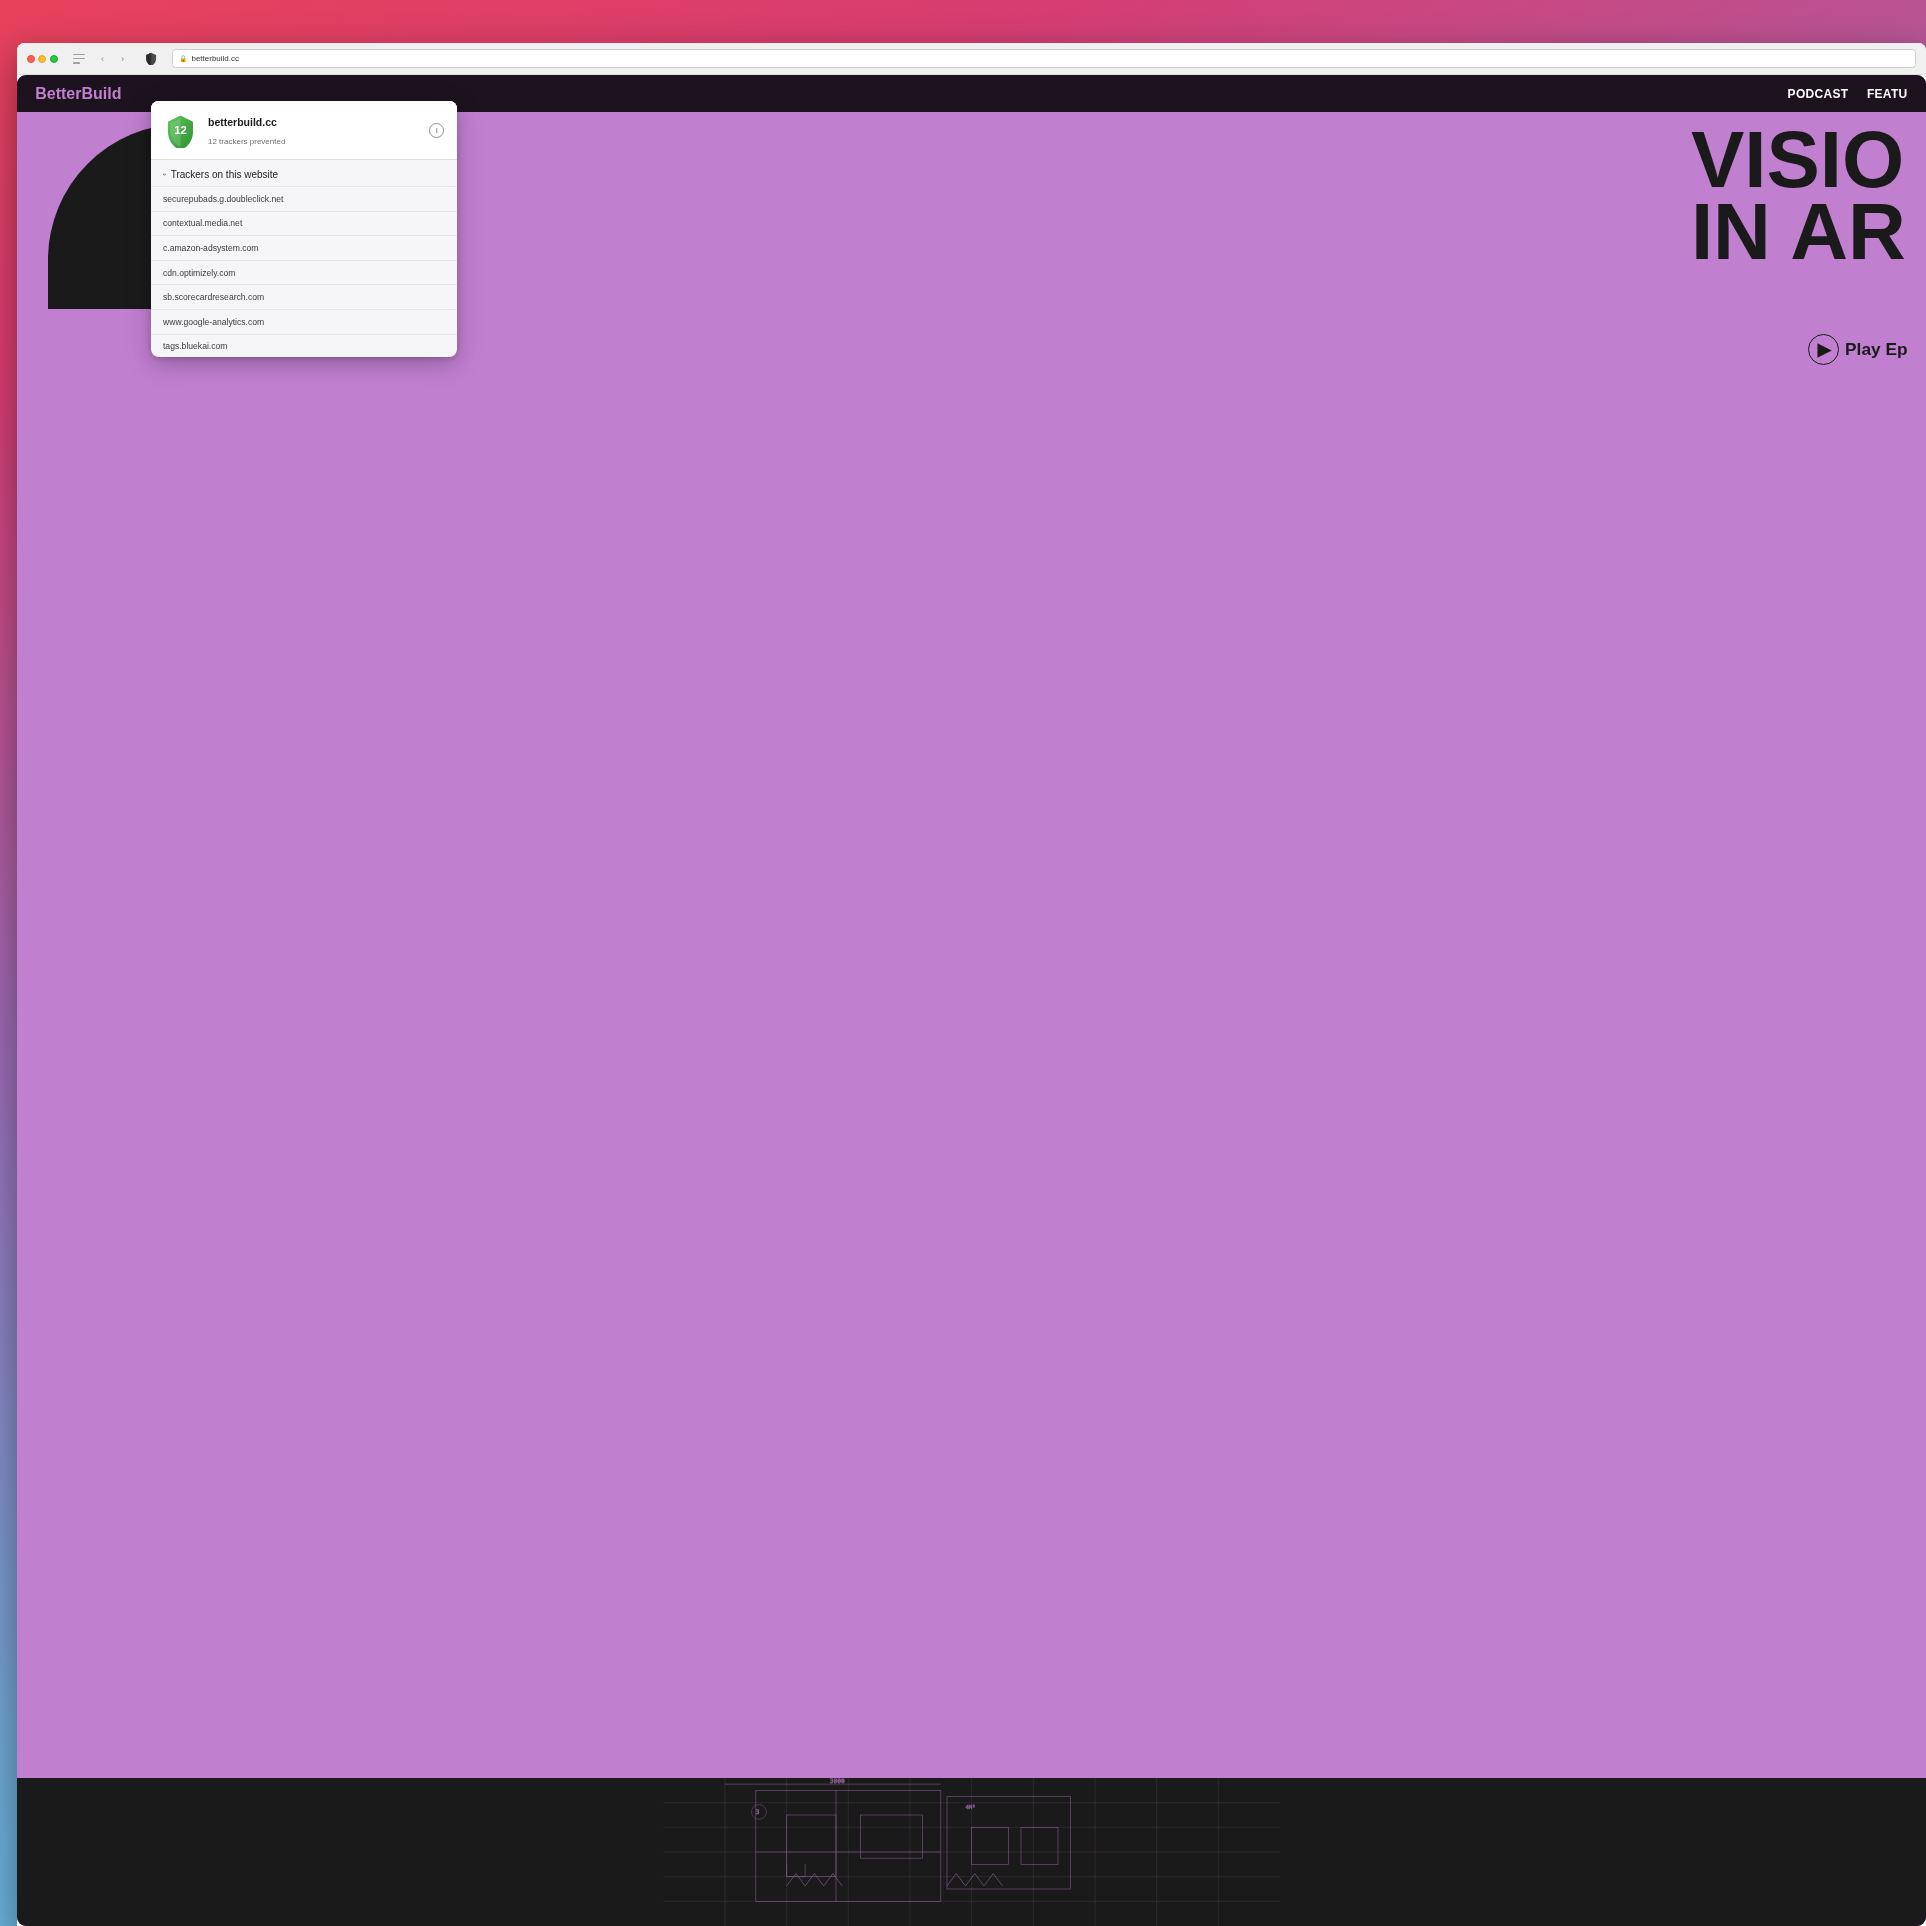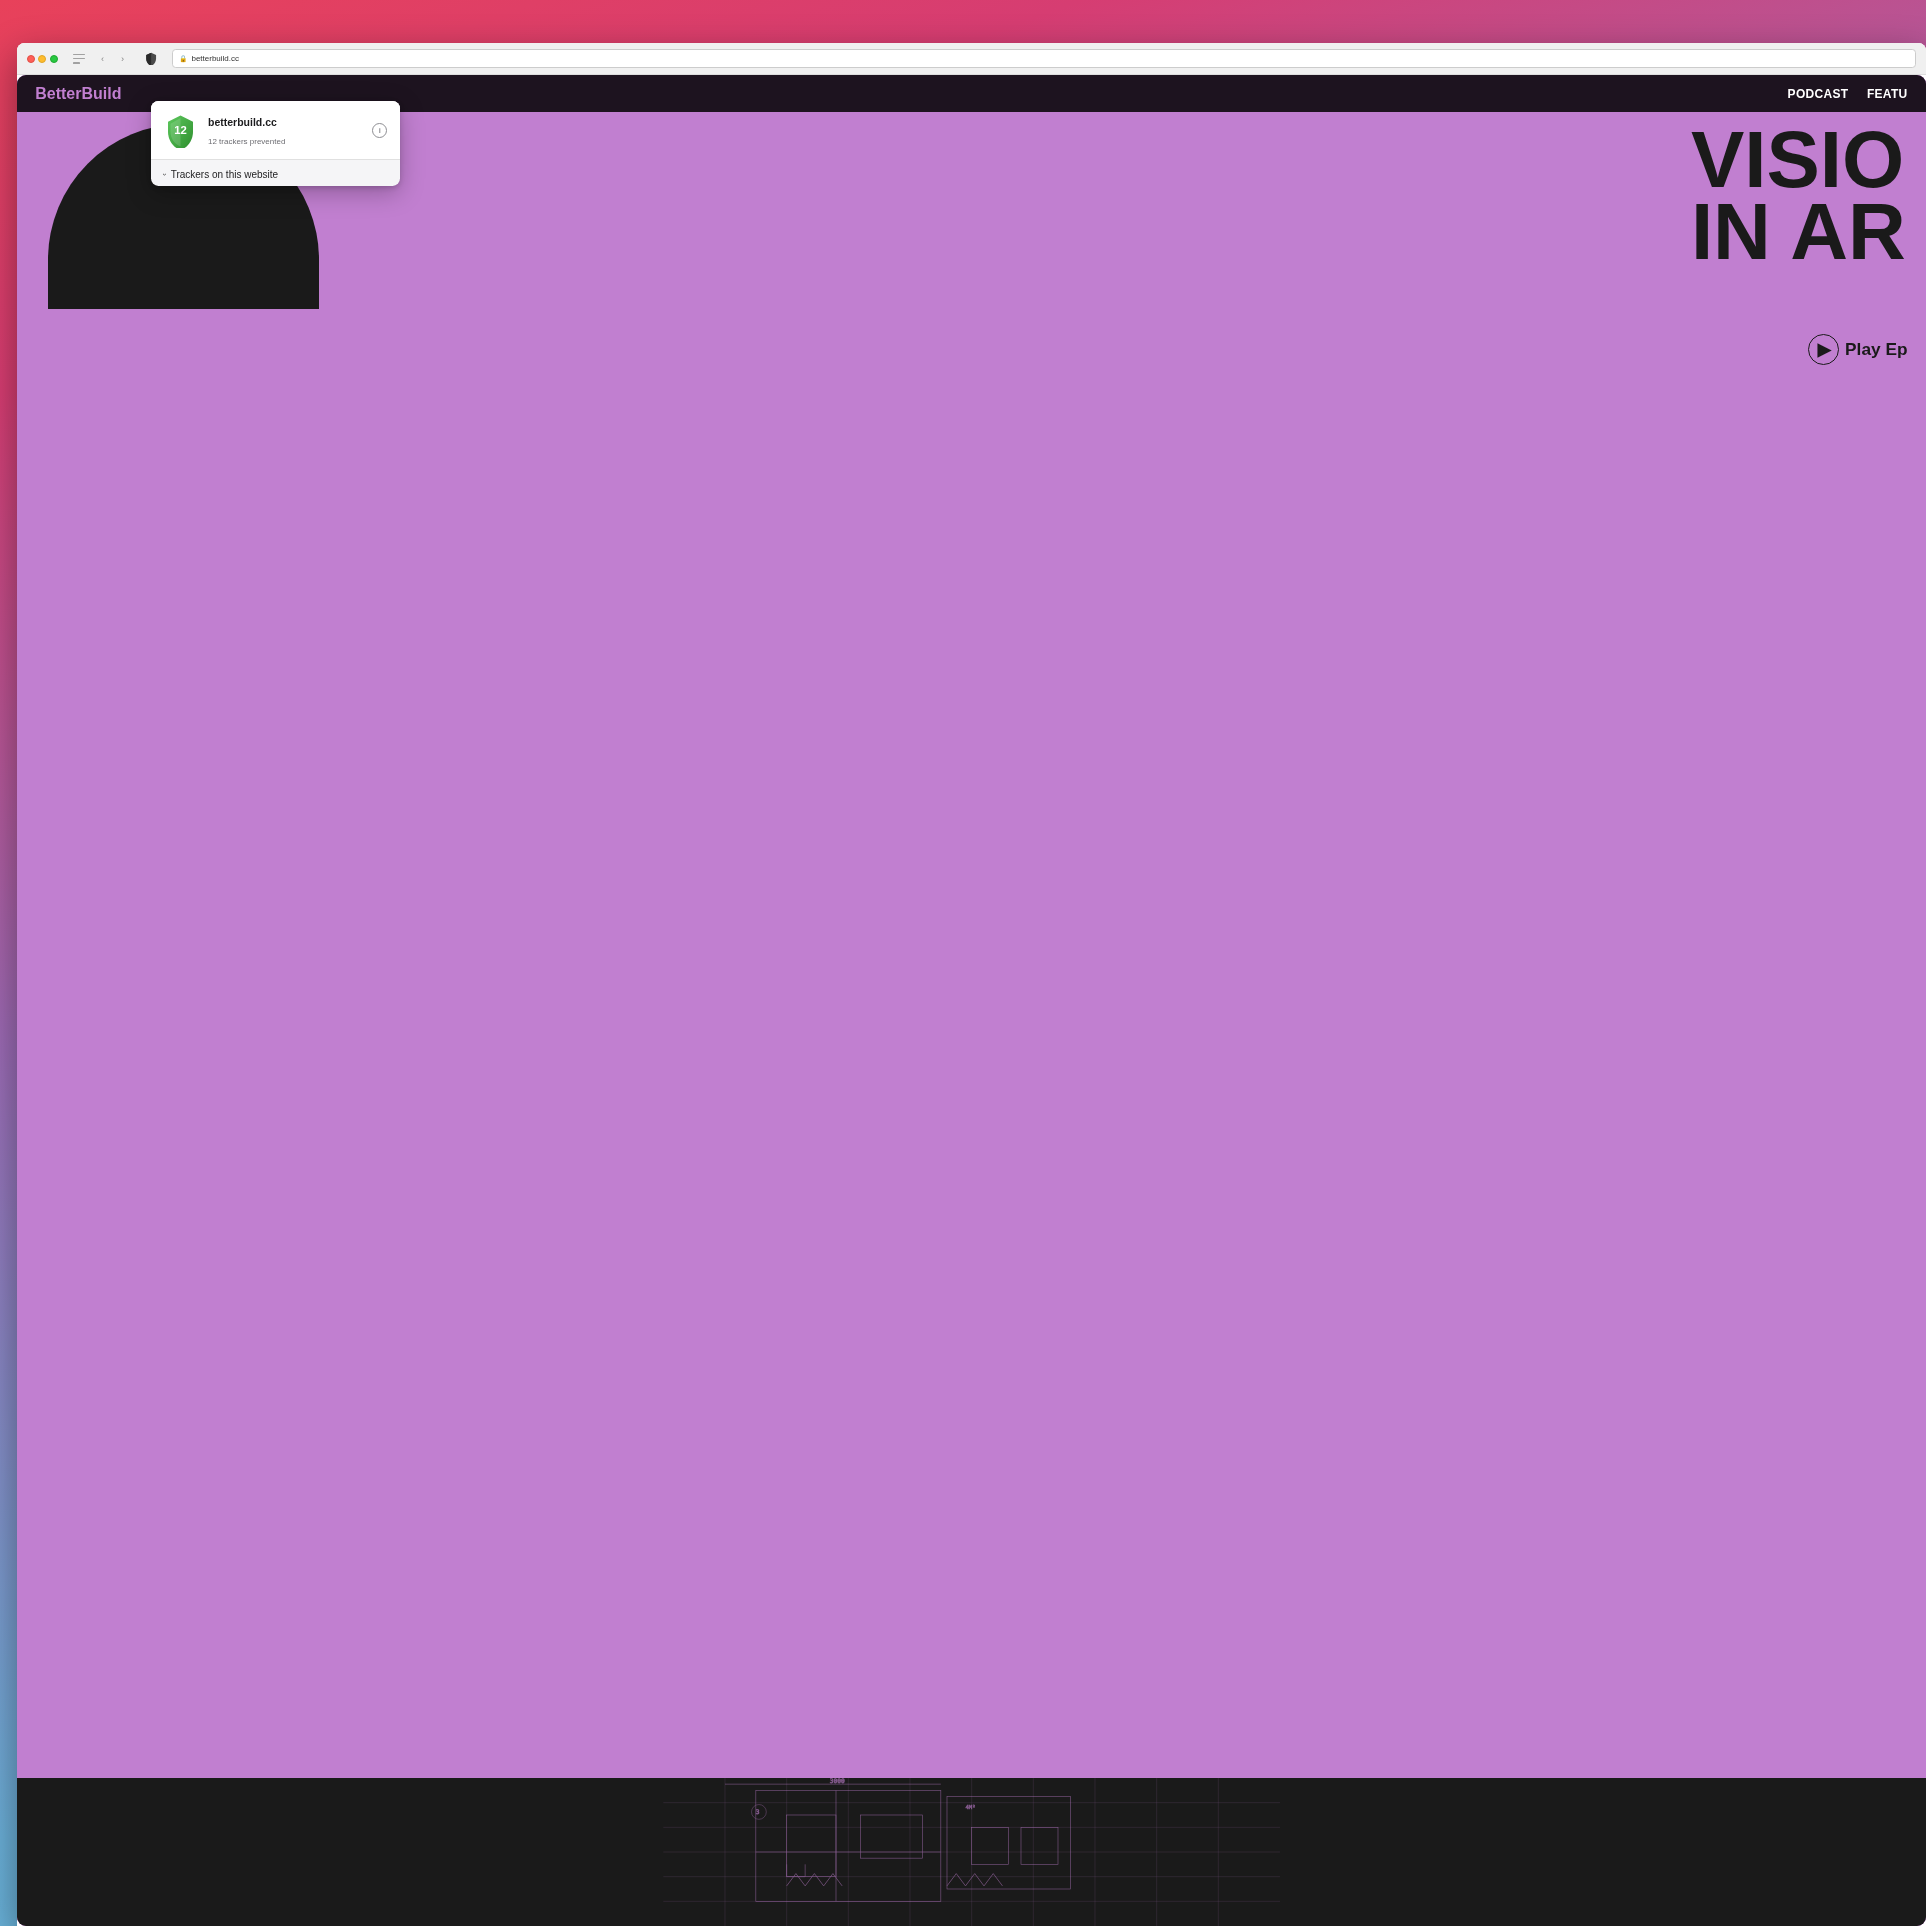--- a/index.html
+++ b/index.html
@@ -241,21 +241,21 @@
       height: 148px;
       background: #1a1a1a;
       overflow: hidden;
     }
 
     
     .privacy-popup {
       position: absolute;
       top: 26px;
       left: 134px;
-      width: 249px;
+      width: 306px;
       background: #f5f5f7;
       border-radius: 7.4px;
       box-shadow: 0 6.2px 25px rgba(0,0,0,0.25), 0 1.2px 5px rgba(0,0,0,0.15);
       z-index: 100;
       overflow: hidden;
     }
 
     
     .popup-header {
       background: #ffffff;
@@ -510,18 +510,27 @@
         <div class="info-btn">i</div>
       </div>
 
       <div class="popup-body">
 
         <div class="trackers-section-header">
           <span class="chevron-icon" style="transform: rotate(90deg); display:inline-block;">›</span>
           <span class="trackers-section-title">Trackers on this website</span>
         </div>
 
+        <div class="tracker-list">
+          <div class="tracker-item">securepubads.g.doubleclick.net</div>
+          <div class="tracker-item">contextual.media.net</div>
+          <div class="tracker-item">c.amazon-adsystem.com</div>
+          <div class="tracker-item">cdn.optimizely.com</div>
+          <div class="tracker-item">sb.scorecardresearch.com</div>
+          <div class="tracker-item">www.google-analytics.com</div>
+          <div class="tracker-item">tags.bluekai.com</div>
+        </div>
       </div>
     </div>
 
   </div>
 </div>
 
 
 </body></html>

